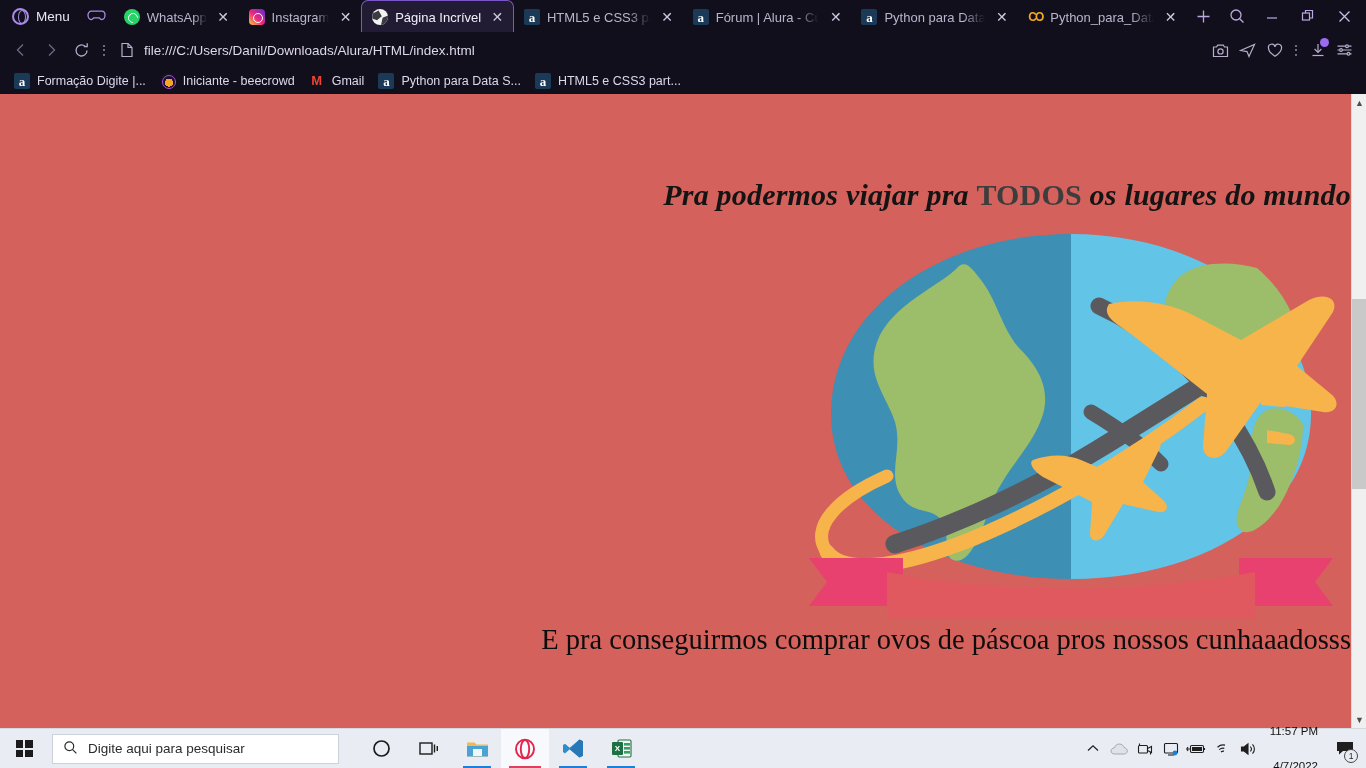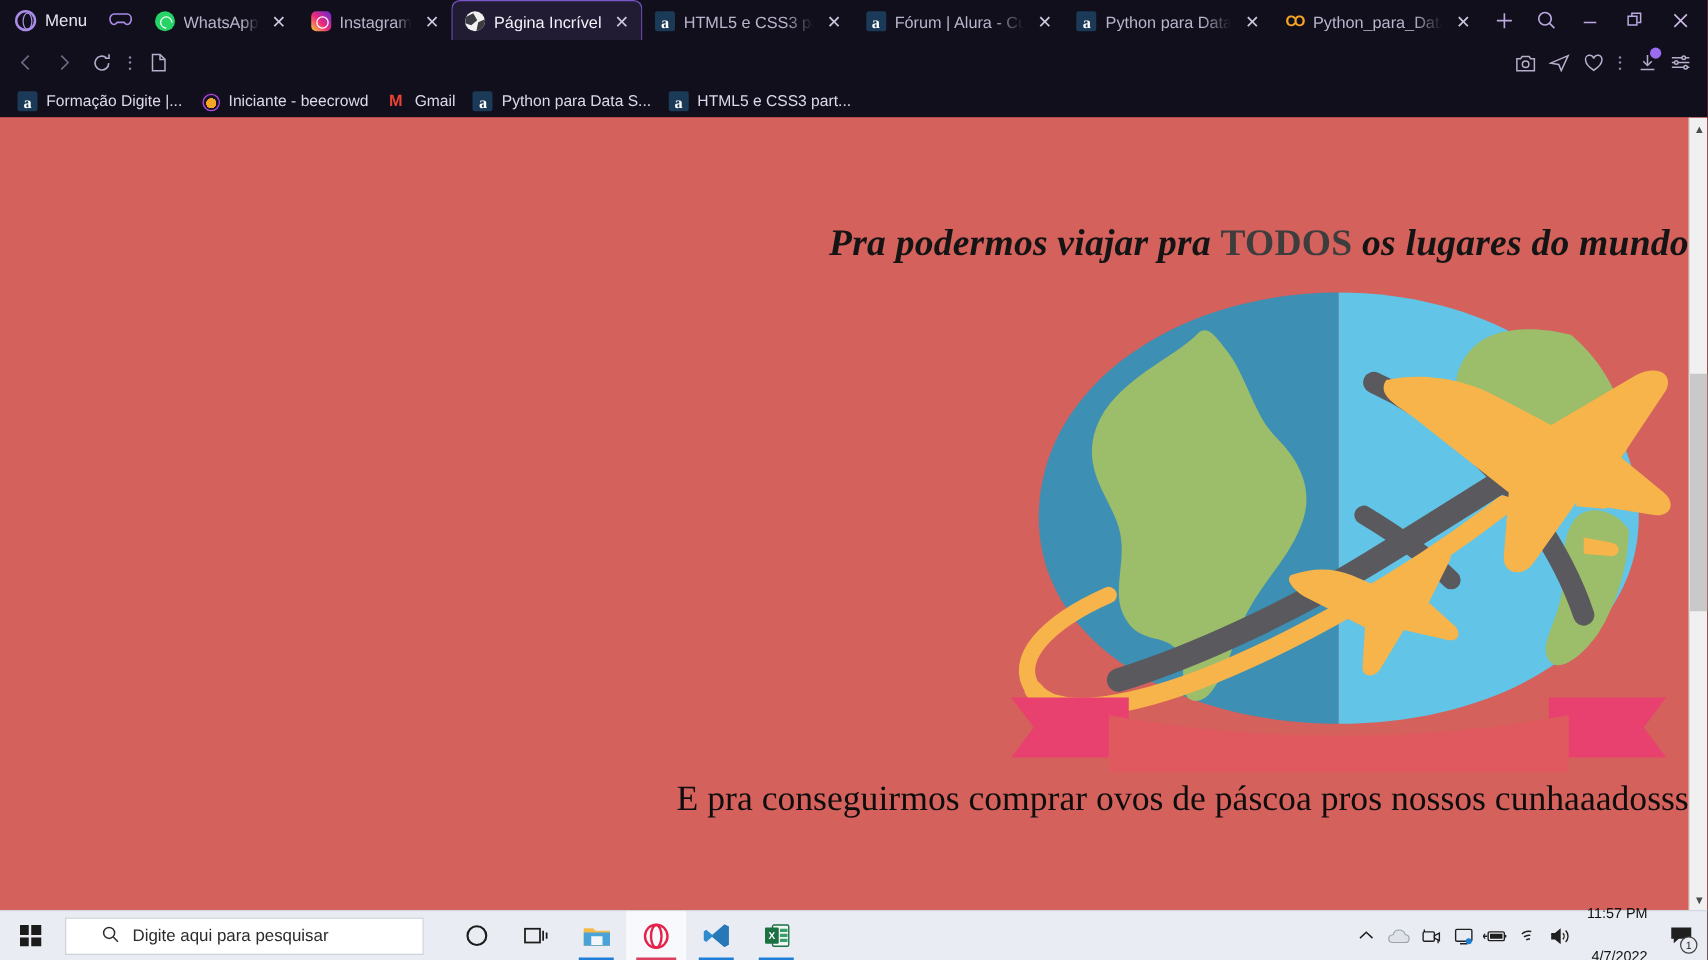--- a/index.html
+++ b/index.html
@@ -282,21 +282,21 @@
     width: 17px; height: 17px;
     display: grid; grid-template-columns: 1fr 1fr; grid-template-rows: 1fr 1fr;
     gap: 2px;
   }
   .win-logo i { background: #1b1b1b; display: block; }
   .searchbox {
     width: 287px; height: 30px;
     background: #fff;
     border: 1px solid #cdd2da;
     display: flex; align-items: center; gap: 10px;
-    padding-left: 28px;
+    padding-left: 10px;
     margin-left: 4px;
     color: #2b2b2b; font-size: 13.5px;
   }
   .tb-app {
     width: 48px; height: 40px;
     display: flex; align-items: center; justify-content: center;
     position: relative;
   }
   .tb-app.activeapp { background: #f7f9fc; }
   .tb-app .underline {
@@ -450,20 +450,21 @@
           <i></i>
         </div>
 
       <div class="url-wrap">
         <span class="doc-ico">
           <svg width="14" height="16" viewBox="0 0 14 16" fill="none" stroke="currentColor" stroke-width="1.2">
             <path d="M2 1.5h6l4 4v9H2z"></path>
               <path d="M8 1.5v4h4"></path>
           </svg>
         </span>
+        <span title="file:///C:/Users/Danil/Downloads/Alura/HTML/index.html">file:///C:/Users/Danil/Downloads/Alura/HTML/index.html</span>
       </div>
 
       <div class="addr-right">
         <div class="ar-ico">
           <svg width="17" height="15" viewBox="0 0 17 15" fill="none" stroke="currentColor" stroke-width="1.2">
             <path d="M1.5 4h3l1.2-1.8h5.6L12.5 4h3v9.5h-14z"></path>
               <circle cx="8.5" cy="8.4" r="2.6"></circle>
           </svg>
         </div>
         <div class="ar-ico">

